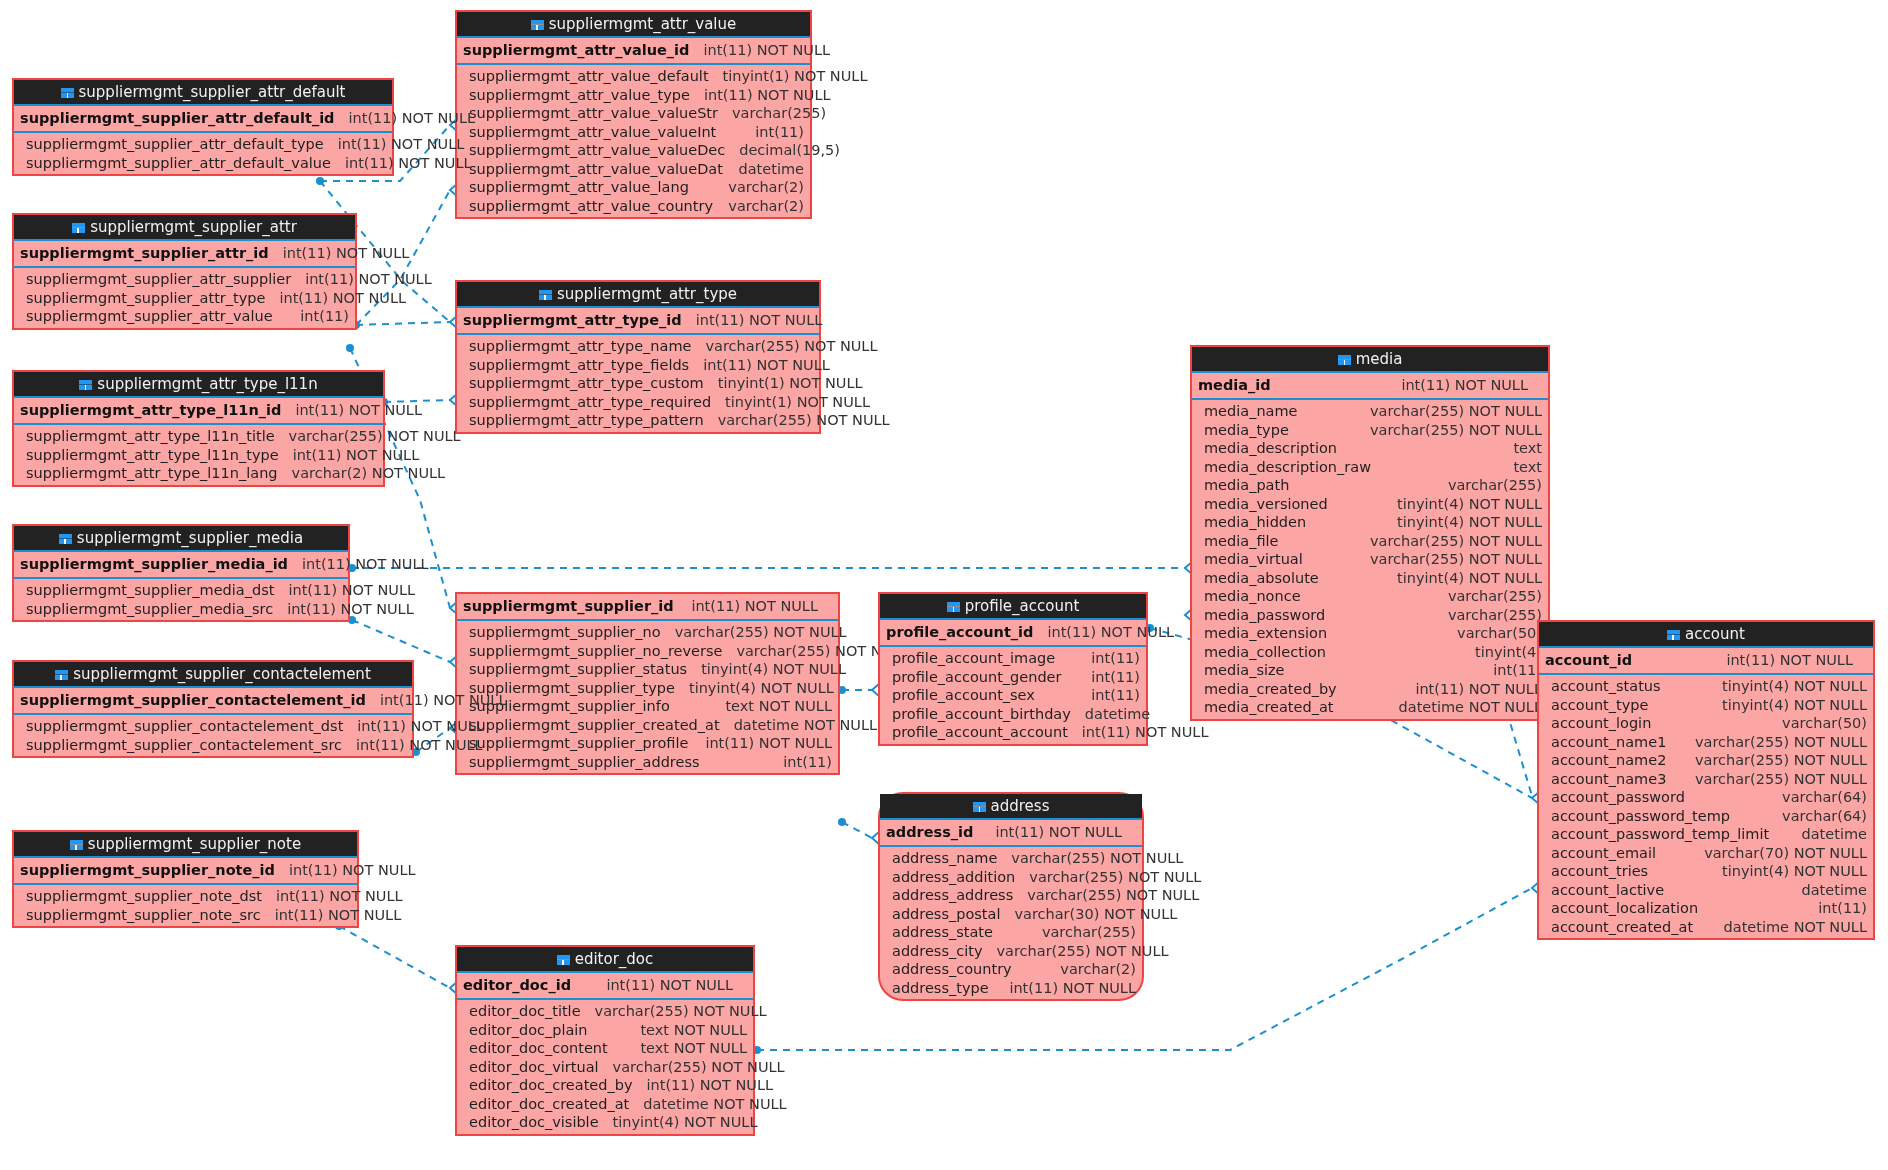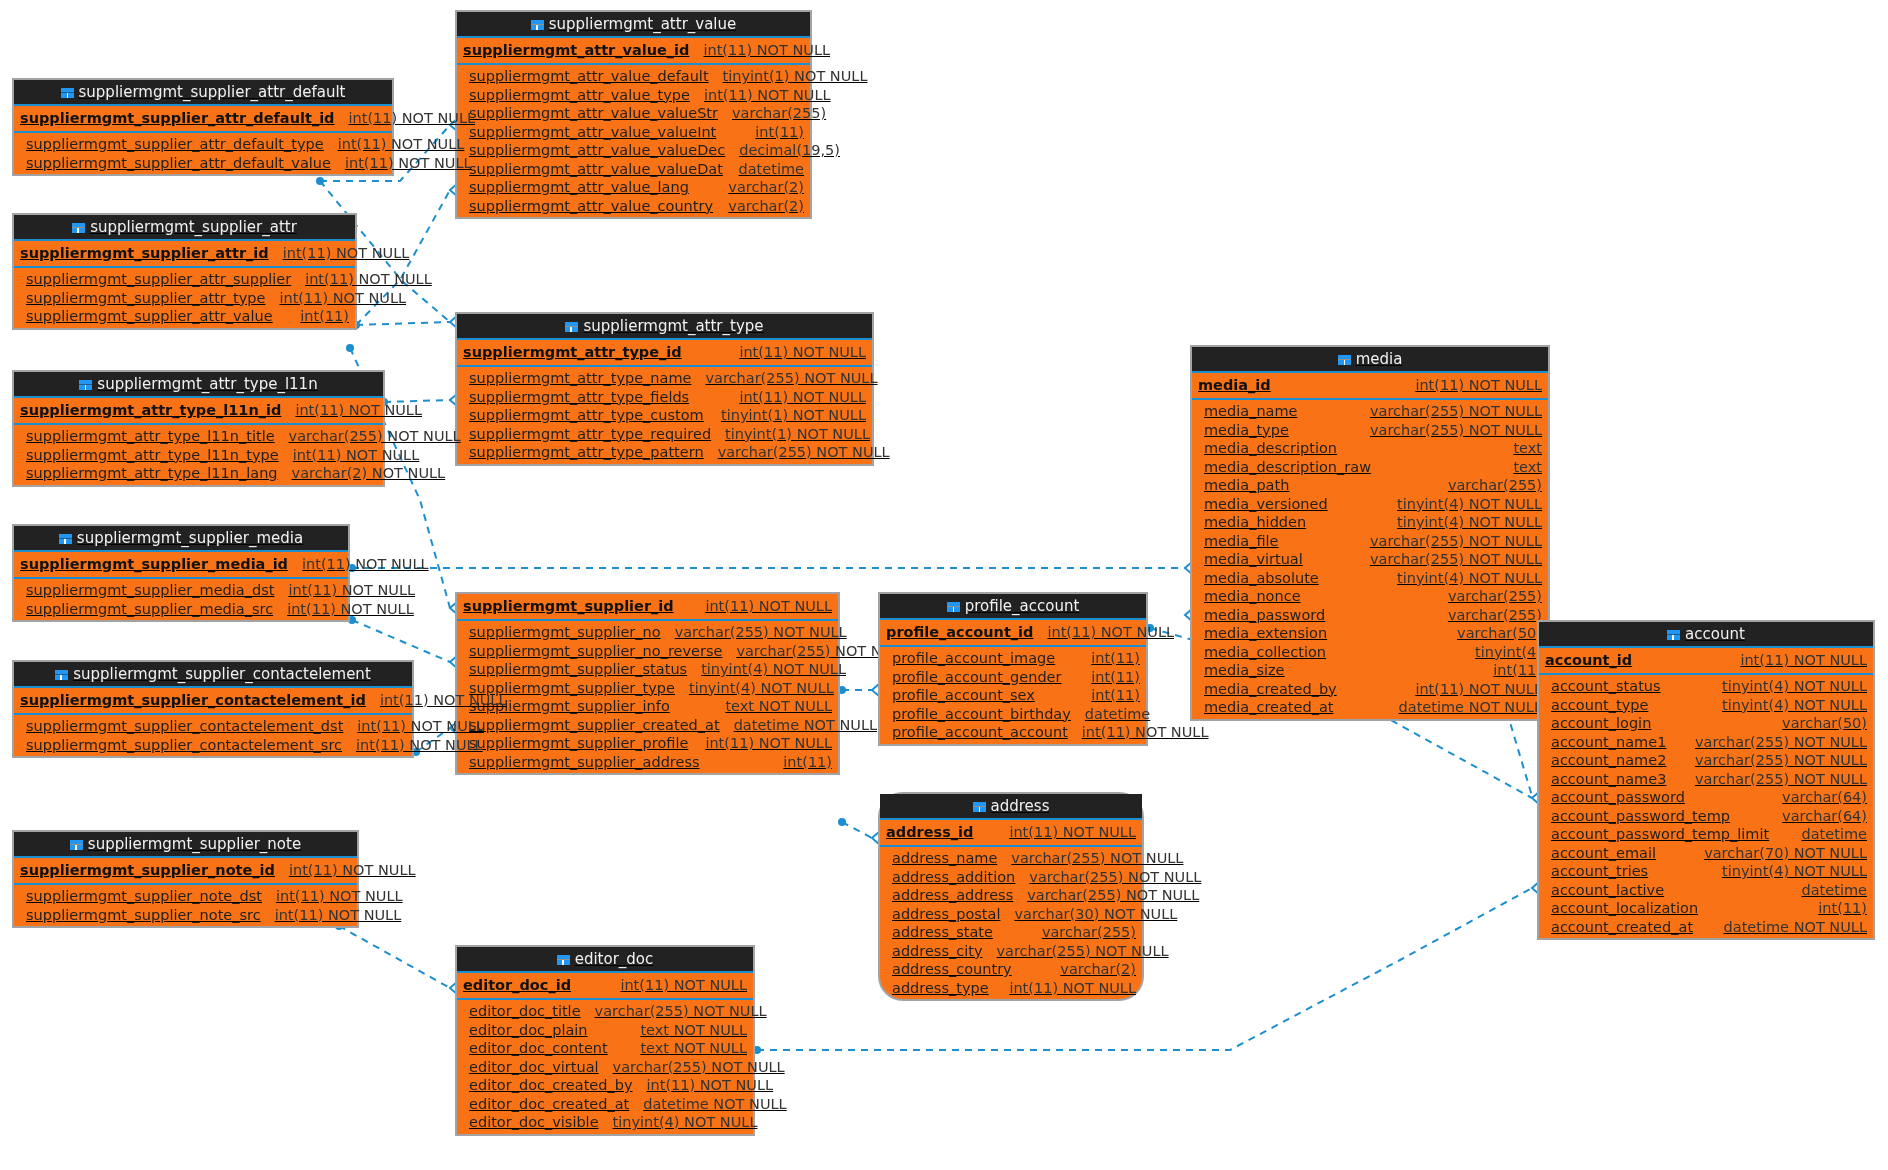--- a/index.html
+++ b/index.html
@@ -22,25 +22,24 @@
   }
   #links {
     position: absolute;
     left: 0; top: 0;
     width: 1888px;
     height: 1170px;
     pointer-events: none;
   }
   .entity {
     position: absolute;
-    border: 2px solid #a3a3a3;
-    background: #f97316;
+    border: 2px solid #ef4444;
+    background: #fca5a5;
     box-sizing: border-box;
     box-shadow: 0 0 0 0 rgba(0,0,0,0);
-    text-decoration: underline;
   }
   .entity-header {
     background: #222222;
     color: #f2f2f2;
     font-size: 15px;
     line-height: 24px;
     height: 24px;
     text-align: center;
     white-space: nowrap;
     overflow: hidden;
@@ -56,21 +55,21 @@
     background:
       linear-gradient(to right, #2196f3 0 5.5px, #ffffff 5.5px 7px, #2196f3 7px 13px) 0 4.5px / 13px 5.5px no-repeat,
       linear-gradient(#2196f3 0 4px, #ffffff 4px 4.5px, #2196f3 0 0) 0 0 / 13px 4.5px no-repeat;
   }
   .pk-row {
     display: flex;
     justify-content: space-between;
     align-items: center;
     font-size: 14.5px;
     line-height: 22px;
-    padding: 1px 6px 2px 6px;
+    padding: 1px 20px 2px 6px;
     border-bottom: 2px solid #1c8fd1;
     white-space: nowrap;
   }
   .pk-row .col-name {
     font-weight: bold;
     color: #111111;
   }
   .pk-row .col-type {
     color: #333333;
     padding-left: 14px;
@@ -232,21 +231,21 @@
         <div class="field-row">
           <span class="col-name">suppliermgmt_supplier_attr_type</span>
           <span class="col-type">int(11) NOT NULL</span>
         </div>
         <div class="field-row">
           <span class="col-name">suppliermgmt_supplier_attr_value</span>
           <span class="col-type">int(11)</span>
         </div>
       </div>
     </div>
-    <div class="entity" style="left: 455px; top: 280px; width: 419px; margin-top: 32px;">
+    <div class="entity" style="left: 455px; top: 280px; width: 366px;">
       <div class="entity-header"><span class="tbl-icon"></span><span>suppliermgmt_attr_type</span></div>
       <div class="pk-row">
         <span class="col-name">suppliermgmt_attr_type_id</span>
         <span class="col-type">int(11) NOT NULL</span>
       </div>
       <div class="field-list">
         <div class="field-row">
           <span class="col-name">suppliermgmt_attr_type_name</span>
           <span class="col-type">varchar(255) NOT NULL</span>
         </div>

